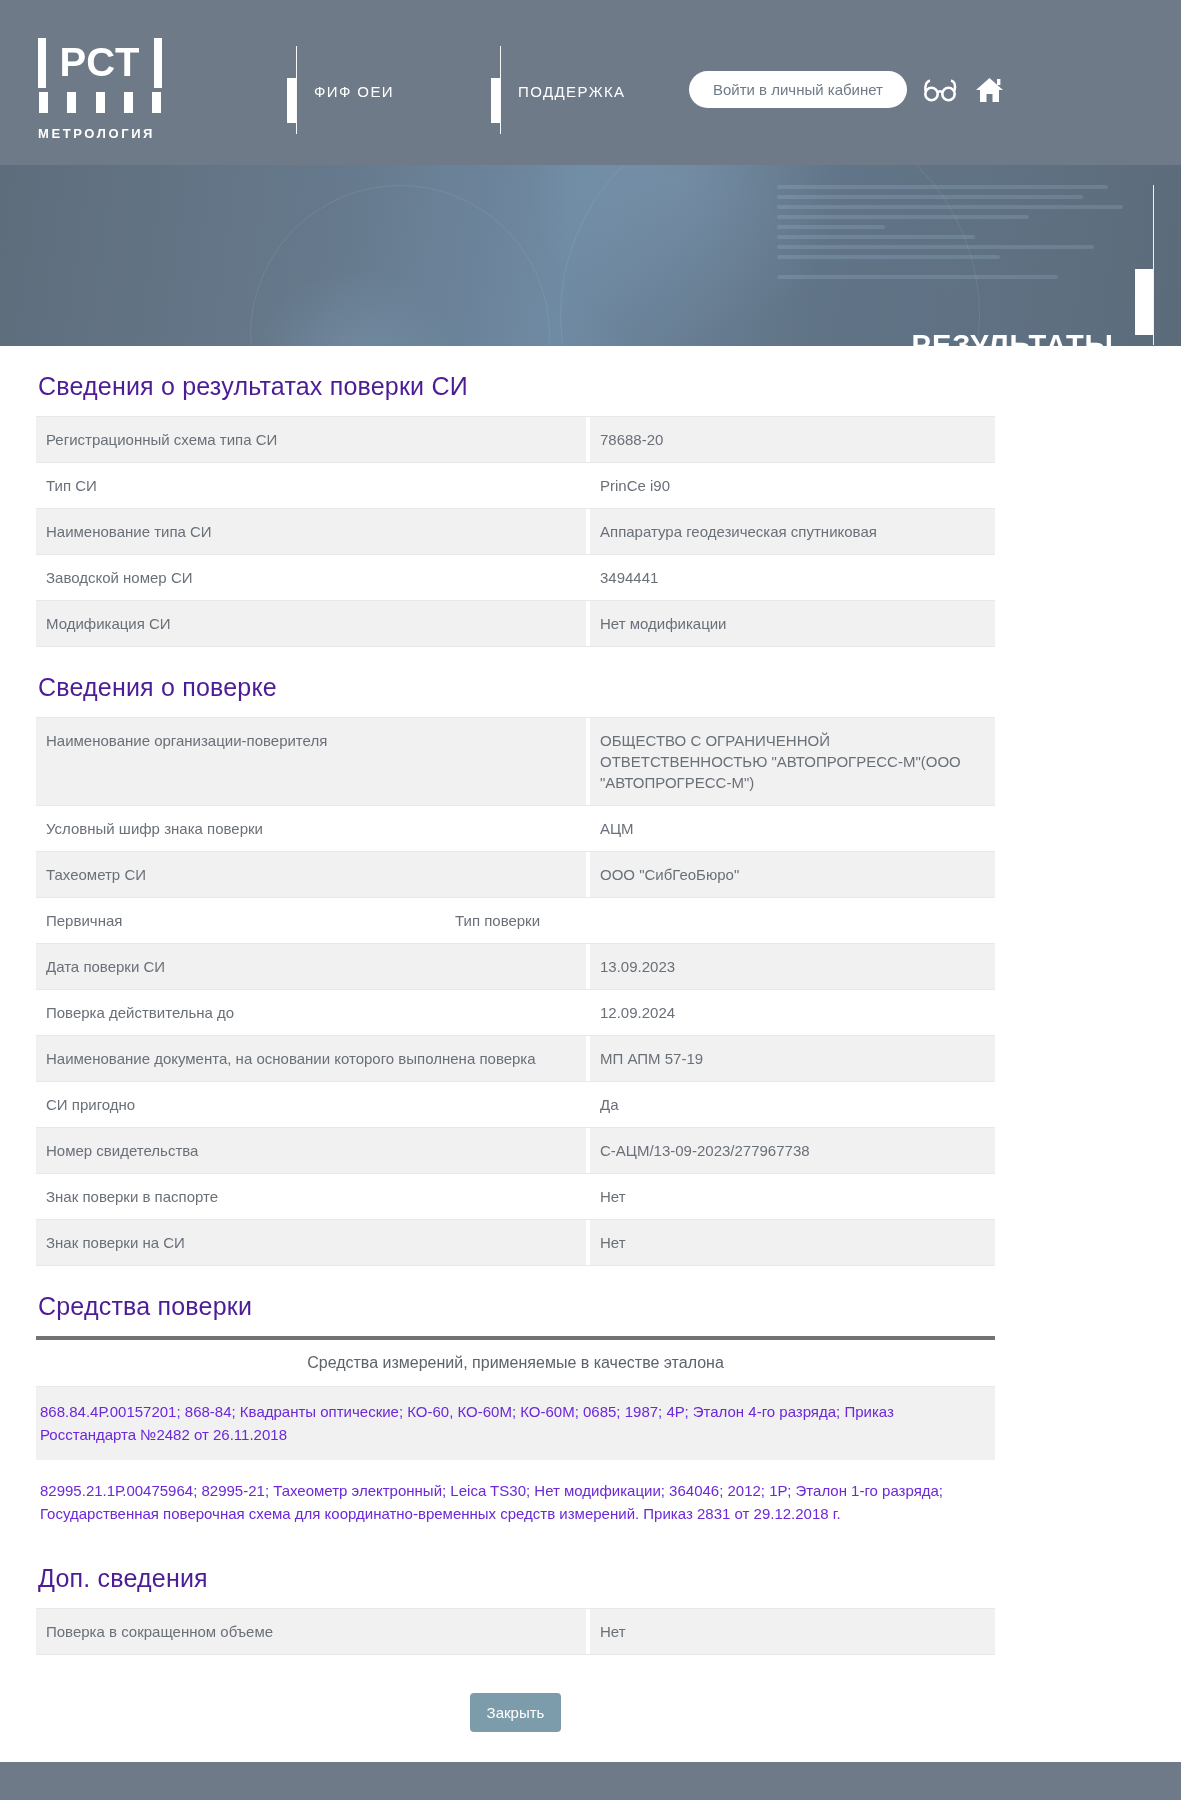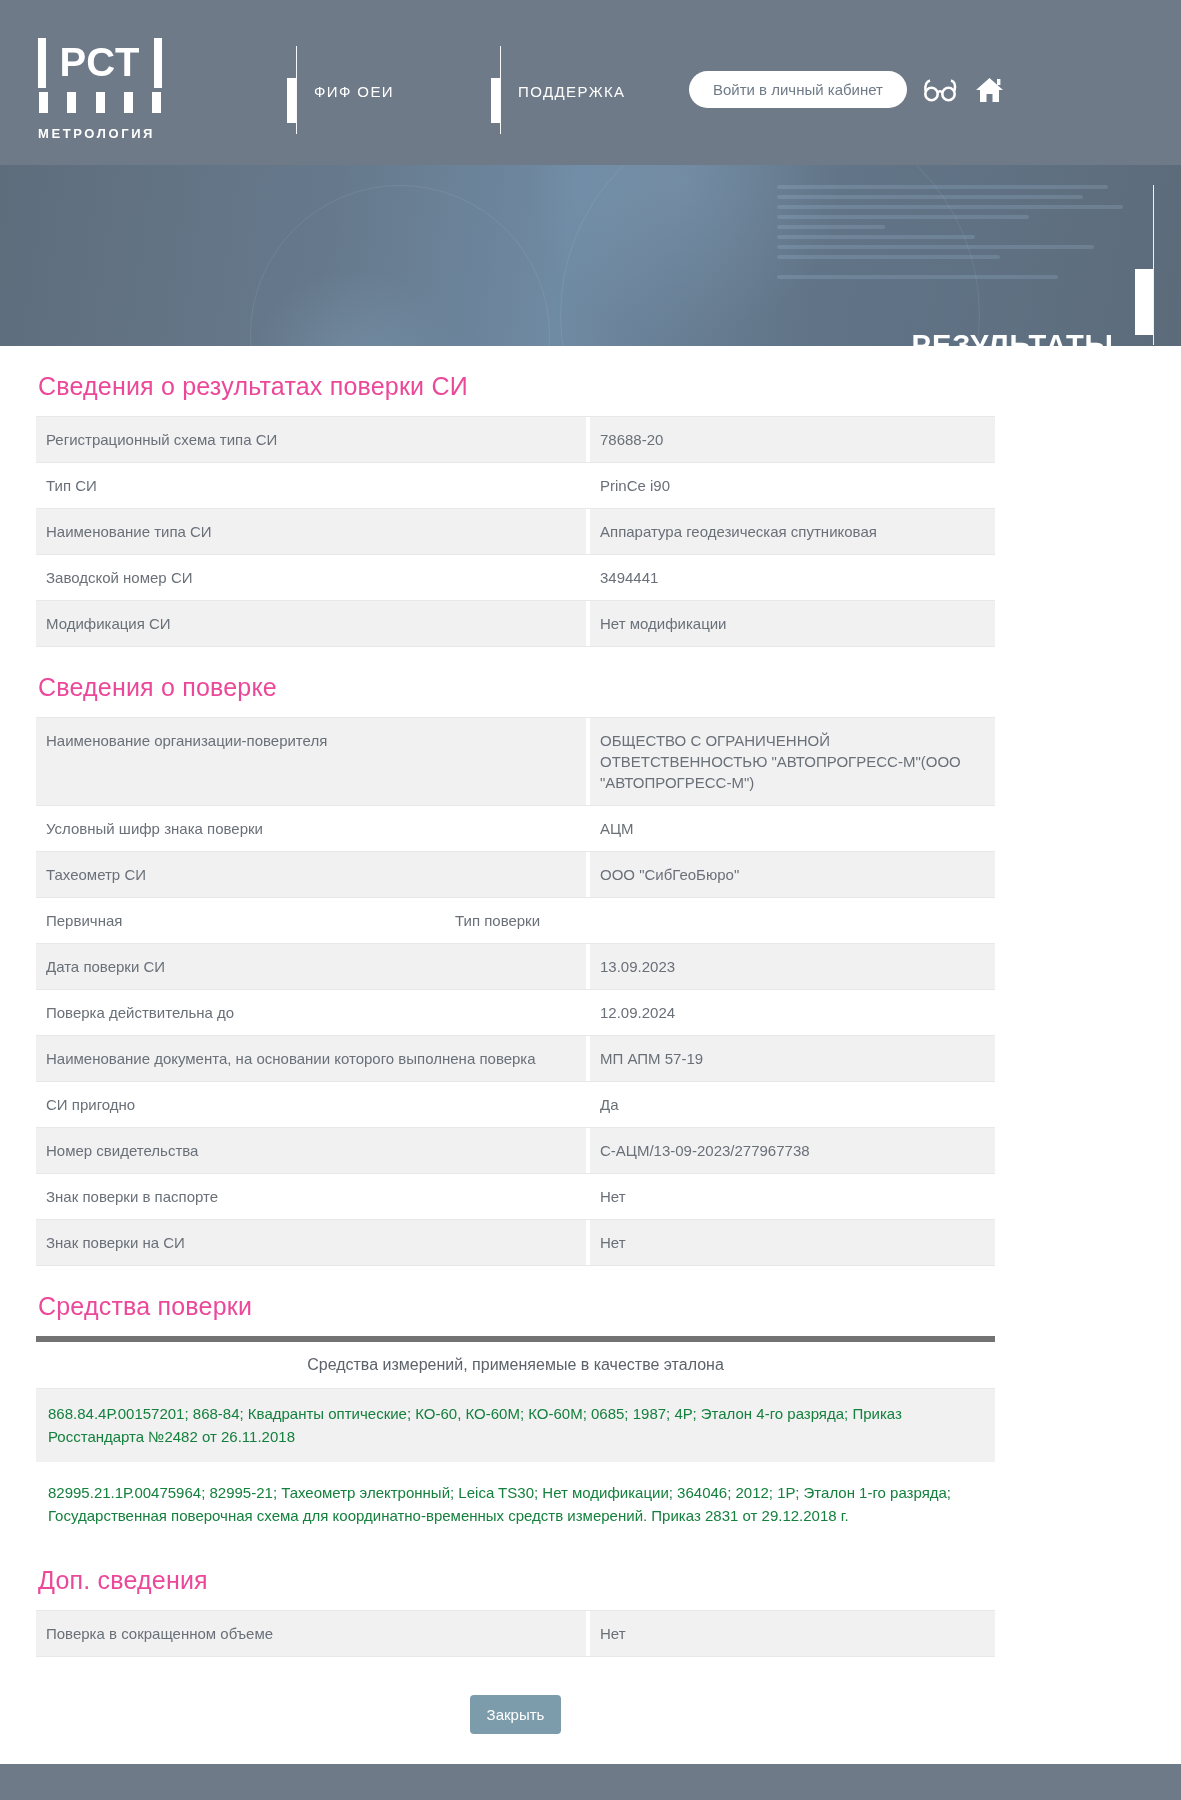--- a/index.html
+++ b/index.html
@@ -66,36 +66,36 @@
   .title-bar { position:relative; width:20px; height:112px; margin-right:27px; flex:0 0 auto; }
   .title-bar .thin  { position:absolute; right:0; top:-32px; width:1.5px; height:160px; background:rgba(255,255,255,.9); }
   .title-bar .thick { position:absolute; right:1.5px; bottom:-6px; width:18px; height:66px; background:#fff; }
   .banner-title { color:#fff; }
   .banner-title .line1 { font-size:29px; font-weight:bold; letter-spacing:1px; margin:0 0 9px 0; }
   .banner-title .line2 { font-size:35px; font-weight:normal; letter-spacing:4px; color:#edf1f5; margin:0; }
 
   
   main { width:959px; margin-left:36px; }
   .section-heading {
-    font-size:25px; font-weight:400; color:#ec4899;
+    font-size:25px; font-weight:400; color:#4c1d95;
     margin:26px 0 15px 2px; letter-spacing:.2px;
   }
   .kv-table { border-top:1px solid #e7e8e9; }
   .kv-row { display:flex; gap:4px; border-bottom:1px solid #e7e8e9; }
   .kv-cell { padding:12px 10px; font-size:15px; color:#6a7078; line-height:1.4; }
   .kv-cell.label { flex:0 0 550px; }
   .kv-cell.value { flex:1; }
   .kv-table .kv-row:nth-child(odd) .kv-cell { background:#f1f1f2; }
 
-  .means-table { border-top:6px solid #737373; }
+  .means-table { border-top:4px solid #737373; }
   .means-head {
     text-align:center; padding:14px 10px; font-size:16px;
     color:#5d636b; border-bottom:1px solid #e7e8e9;
   }
-  .means-item { padding:13px 12px; font-size:15px; color:#15803d; line-height:1.55; }
+  .means-item { padding:13px 4px; font-size:15px; color:#6d28d9; line-height:1.55; }
   .means-item.striped { background:#f1f1f2; }
   .means-item + .means-item { margin-top:6px; }
 
   .button-row { text-align:center; margin:38px 0 30px; }
   .close-btn {
     background:#7D9CAB; color:#fff; border:none; border-radius:4px;
     font-size:15px; padding:11px 17px; cursor:pointer; font-family:inherit;
   }
 
   

